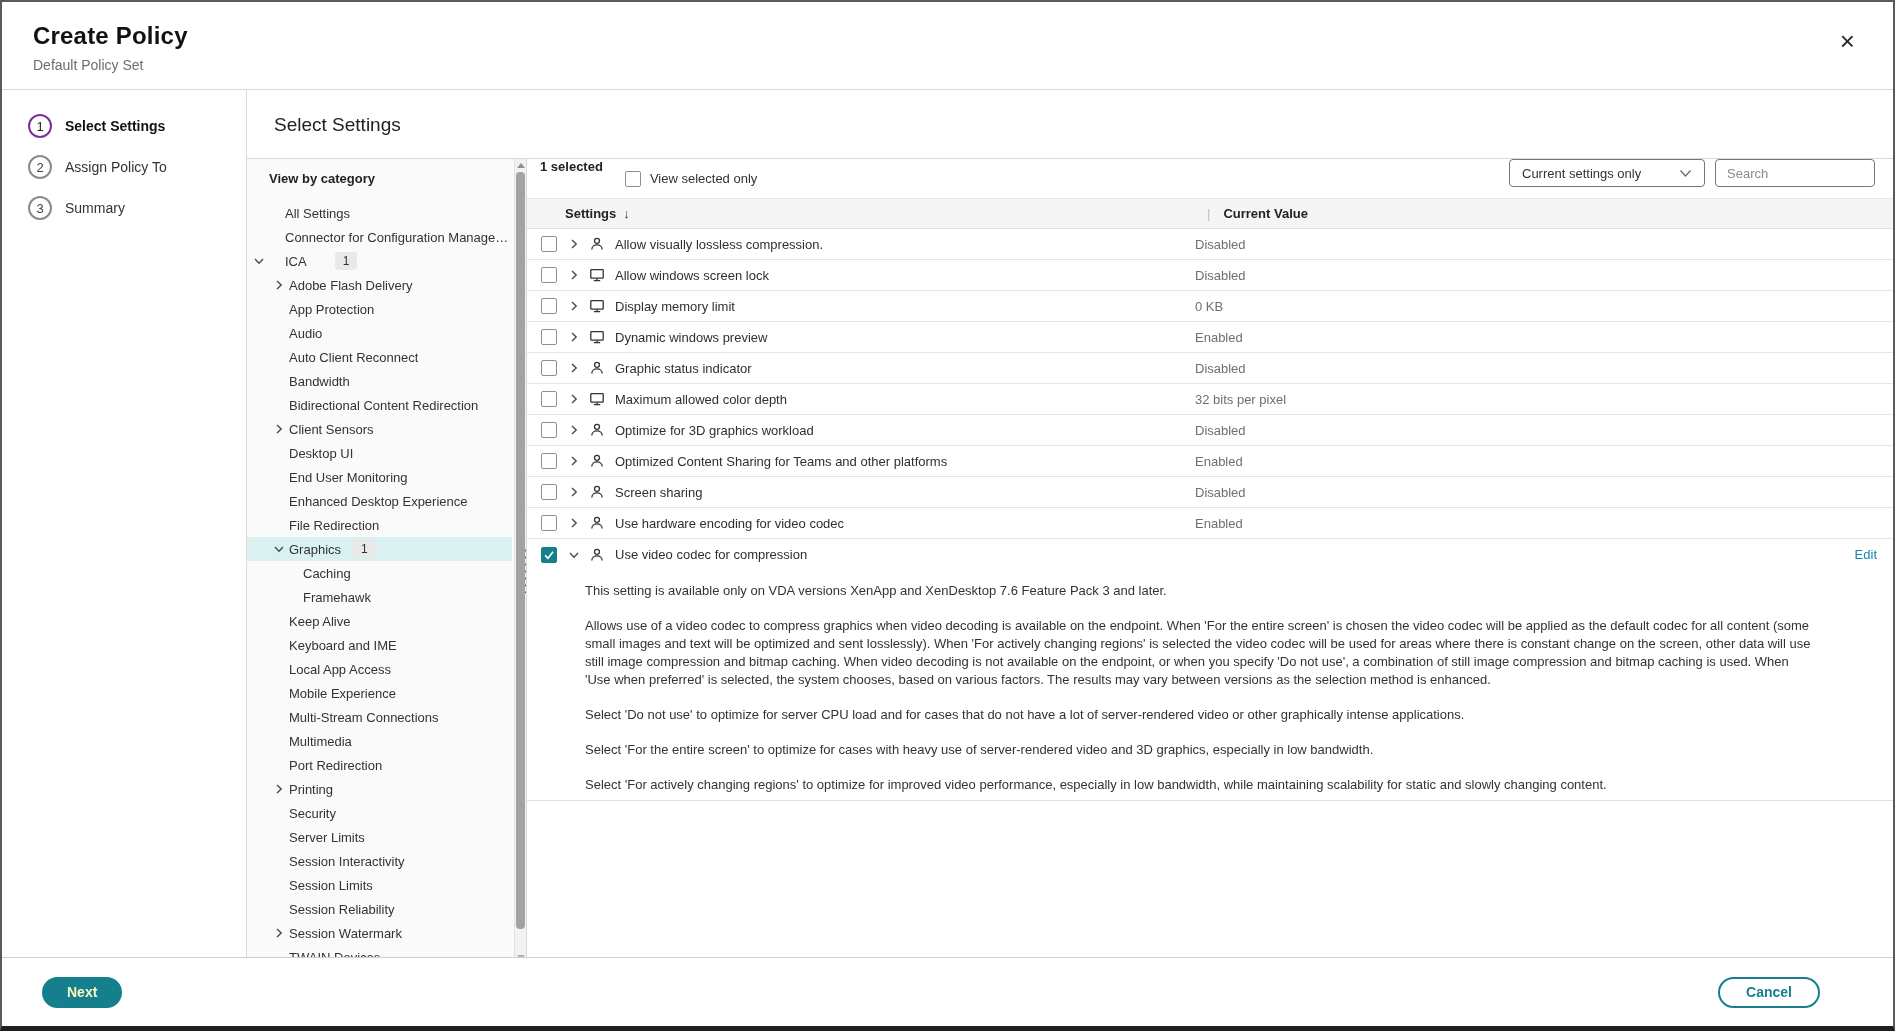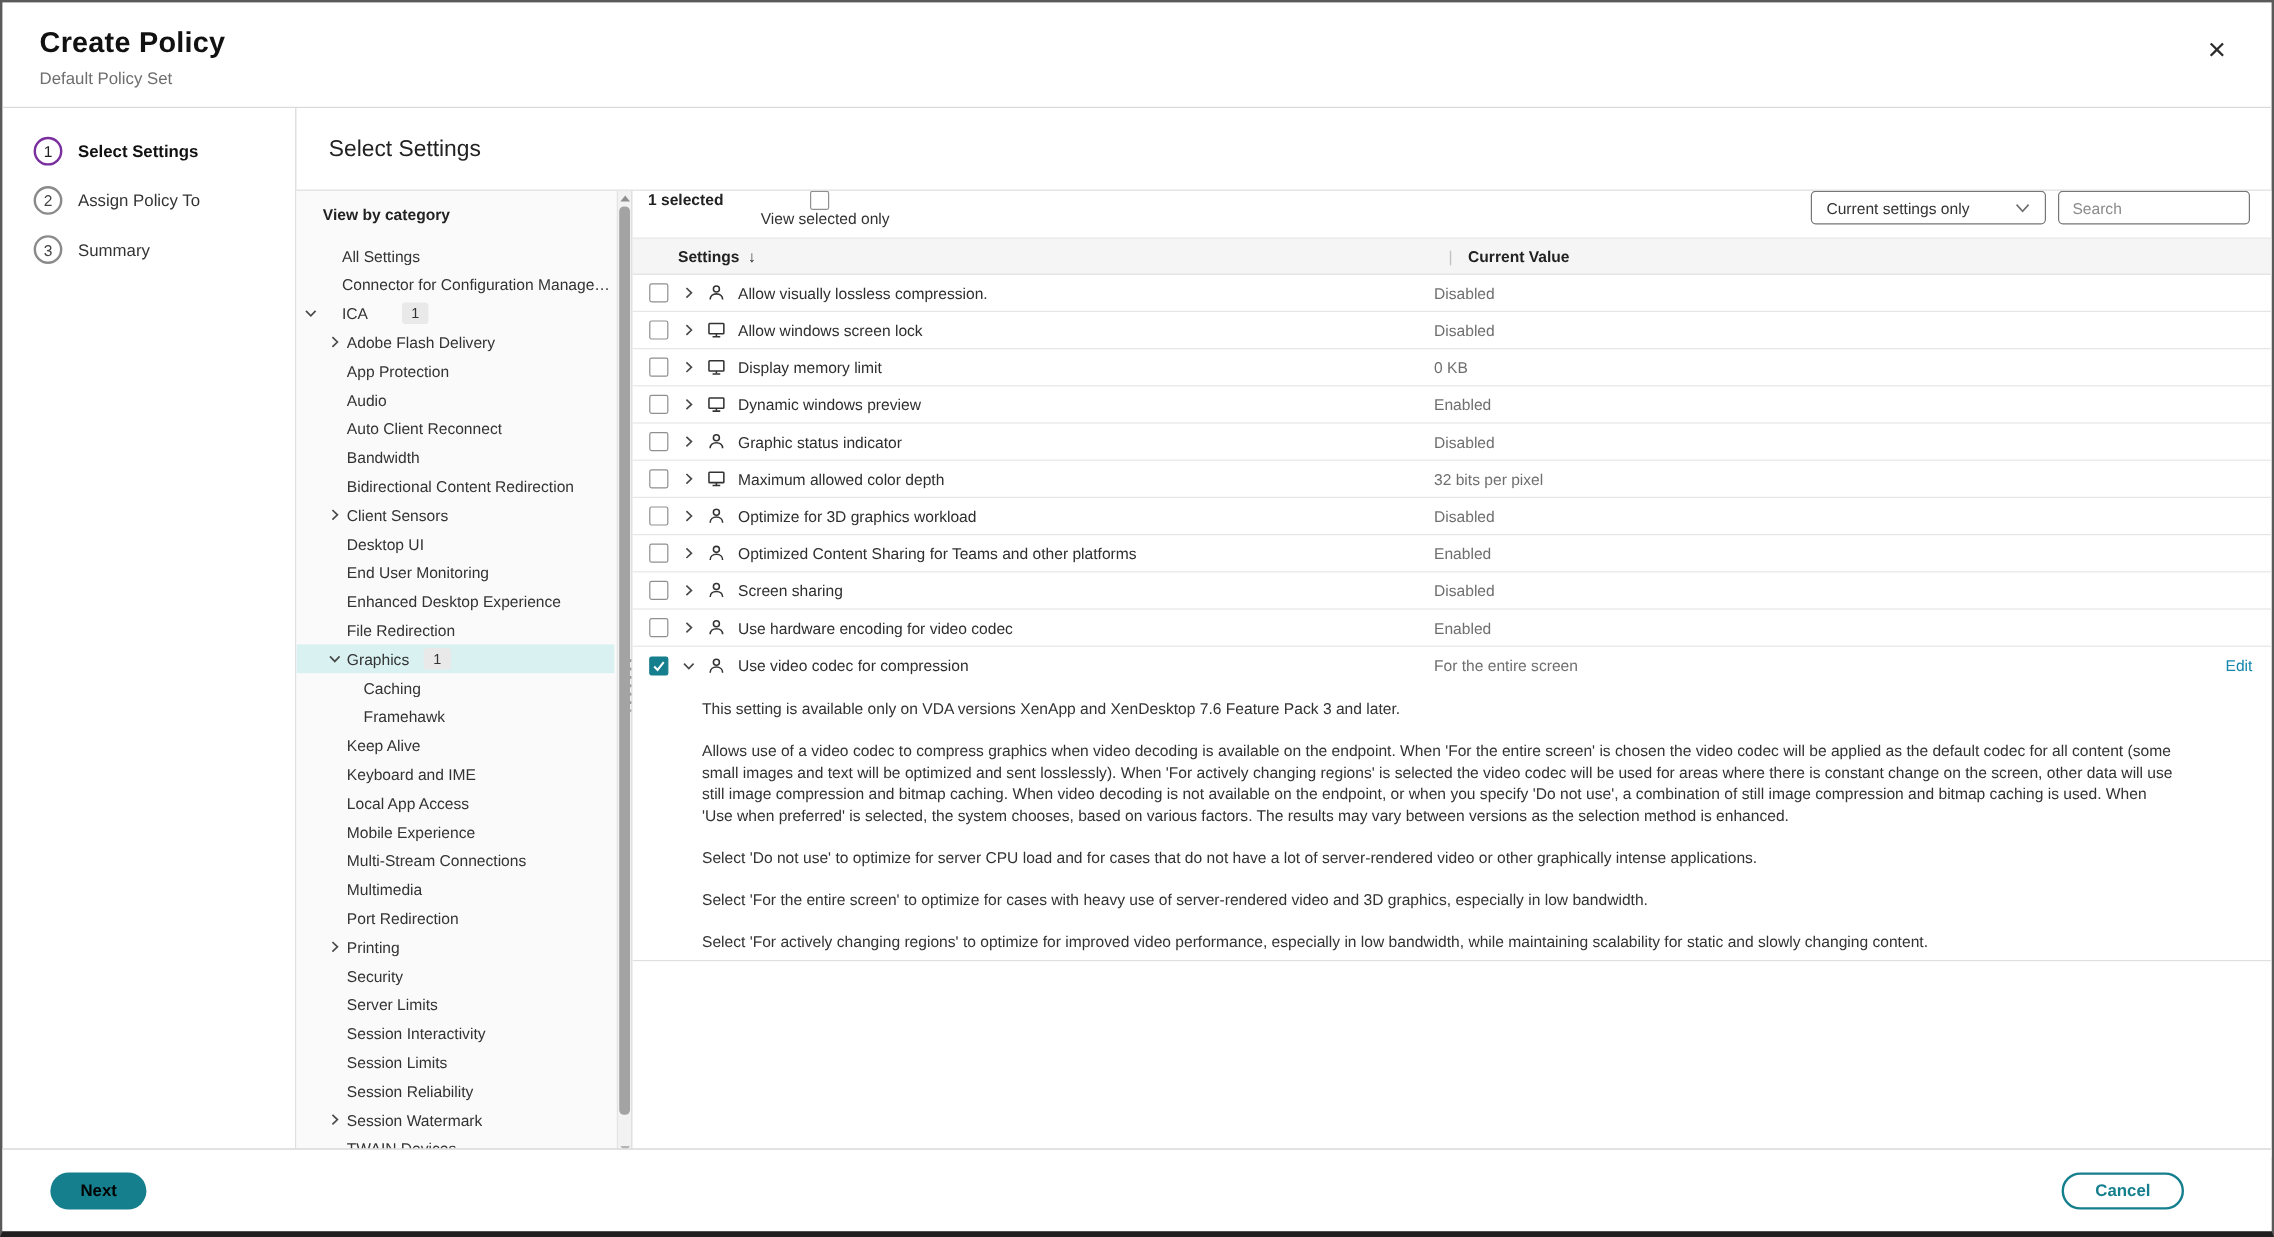--- a/index.html
+++ b/index.html
@@ -65,21 +65,21 @@
   .sb-thumb { width:9px; background:#a3a3a3; border-radius:4px; flex:1; margin:4px 0 26px; }
   .drag-handle { position:absolute; right:-4px; top:388px; width:7px; height:46px; z-index:3;
     background-image:radial-gradient(circle, #5f5f5f 1.3px, transparent 1.5px);
     background-size:7px 7px; background-position:center top; cursor:col-resize; }
 
   
   .main { flex:1; min-width:0; display:flex; flex-direction:column; background:#fff; overflow:hidden; }
 
   .toolbar { height:39px; display:flex; padding-left:13px; flex:none; }
   .sel-count { font-size:13px; font-weight:bold; color:#222; }
-  .view-only { display:flex; align-items:center; margin-left:22px; cursor:pointer;flex-direction:column; }
+  .view-only { display:flex; align-items:center; margin-left:22px; cursor:pointer; }
   .view-only .vlabel { margin-left:9px; font-size:13px; color:#333; }
 
   .cbx { width:16px; height:16px; border:1px solid #8f8f8f; border-radius:2px; background:#fff;
     display:inline-flex; align-items:center; justify-content:center; flex:none; cursor:pointer; }
   .cbx.checked { background:var(--teal,#157f8d); border-color:var(--teal,#157f8d); }
   .cbx svg { display:block; }
 
   .filter-dd { margin-left:auto; width:196px; height:28px; border:1px solid #767676; border-radius:4px;
     display:flex; align-items:center; justify-content:space-between; padding:0 12px; font-size:13px;
     color:#333; background:#fff; cursor:pointer; flex:none; }
@@ -103,21 +103,21 @@
   .r-edit { width:58px; text-align:right; padding-right:16px; color:var(--edit_link,#1586ad);
     cursor:pointer; flex:none; }
 
   .row-desc { padding:12px 80px 6px 58px; border-bottom:1px solid #e0e0e0; }
   .row-desc p { font-size:13px; line-height:18px; color:#333; margin-bottom:17px; }
   .row-desc p:last-child { margin-bottom:0; }
 
   
   .footer { position:absolute; left:0; right:0; bottom:0; height:69px; background:#fff;
     border-top:1px solid #cfcfcf; display:flex; align-items:center; padding:0 73px 0 40px; }
-  .btn-next { background:var(--teal,#157f8d); color:#000000; font-weight:bold; font-size:14px;
+  .btn-next { background:var(--teal,#157f8d); color:#fef9c3; font-weight:bold; font-size:14px;
     border:none; border-radius:16px; height:31px; padding:0 25px; cursor:pointer; font-family:inherit; }
   .btn-cancel { margin-left:auto; background:#fff; color:var(--teal,#157f8d); font-weight:bold; font-size:14px;
     border:2px solid var(--teal,#157f8d); border-radius:16px; height:31px; padding:0 26px; cursor:pointer; font-family:inherit; }
 </style>
 </head>
 <body>
 
 <div class="window">
 
   <div class="titlebar">
@@ -527,21 +527,20 @@
                     <polyline points="2,4 6,8.2 10,4" fill="none" stroke="#4a4a4a" stroke-width="1.4"></polyline>
                   </svg>
                 </span>
                 <span class="r-icon">
                   <svg width="16" height="16" viewBox="0 0 16 16">
                     <circle cx="8" cy="4.8" r="2.5" fill="none" stroke="#333" stroke-width="1.3"></circle>
                     <path d="M2.8,13.6 c0-3 2.3-4.7 5.2-4.7 s5.2,1.7 5.2,4.7" fill="none" stroke="#333" stroke-width="1.3"></path>
                   </svg>
                 </span>
                 <span class="r-label">Use video codec for compression</span>
-                <span class="r-value">For the entire screen</span>
                 <span class="r-edit">Edit</span>
               </div>
               <div class="row-desc">
                 <p>This setting is available only on VDA versions XenApp and XenDesktop 7.6 Feature Pack 3 and later.</p>
                 <p>Allows use of a video codec to compress graphics when video decoding is available on the endpoint. When 'For the entire screen' is chosen the video codec will be applied as the default codec for all content (some small images and text will be optimized and sent losslessly). When 'For actively changing regions' is selected the video codec will be used for areas where there is constant change on the screen, other data will use still image compression and bitmap caching. When video decoding is not available on the endpoint, or when you specify 'Do not use', a combination of still image compression and bitmap caching is used. When 'Use when preferred' is selected, the system chooses, based on various factors. The results may vary between versions as the selection method is enhanced.</p>
                 <p>Select 'Do not use' to optimize for server CPU load and for cases that do not have a lot of server-rendered video or other graphically intense applications.</p>
                 <p>Select 'For the entire screen' to optimize for cases with heavy use of server-rendered video and 3D graphics, especially in low bandwidth.</p>
                 <p>Select 'For actively changing regions' to optimize for improved video performance, especially in low bandwidth, while maintaining scalability for static and slowly changing content.</p>
               </div>
             </div>

